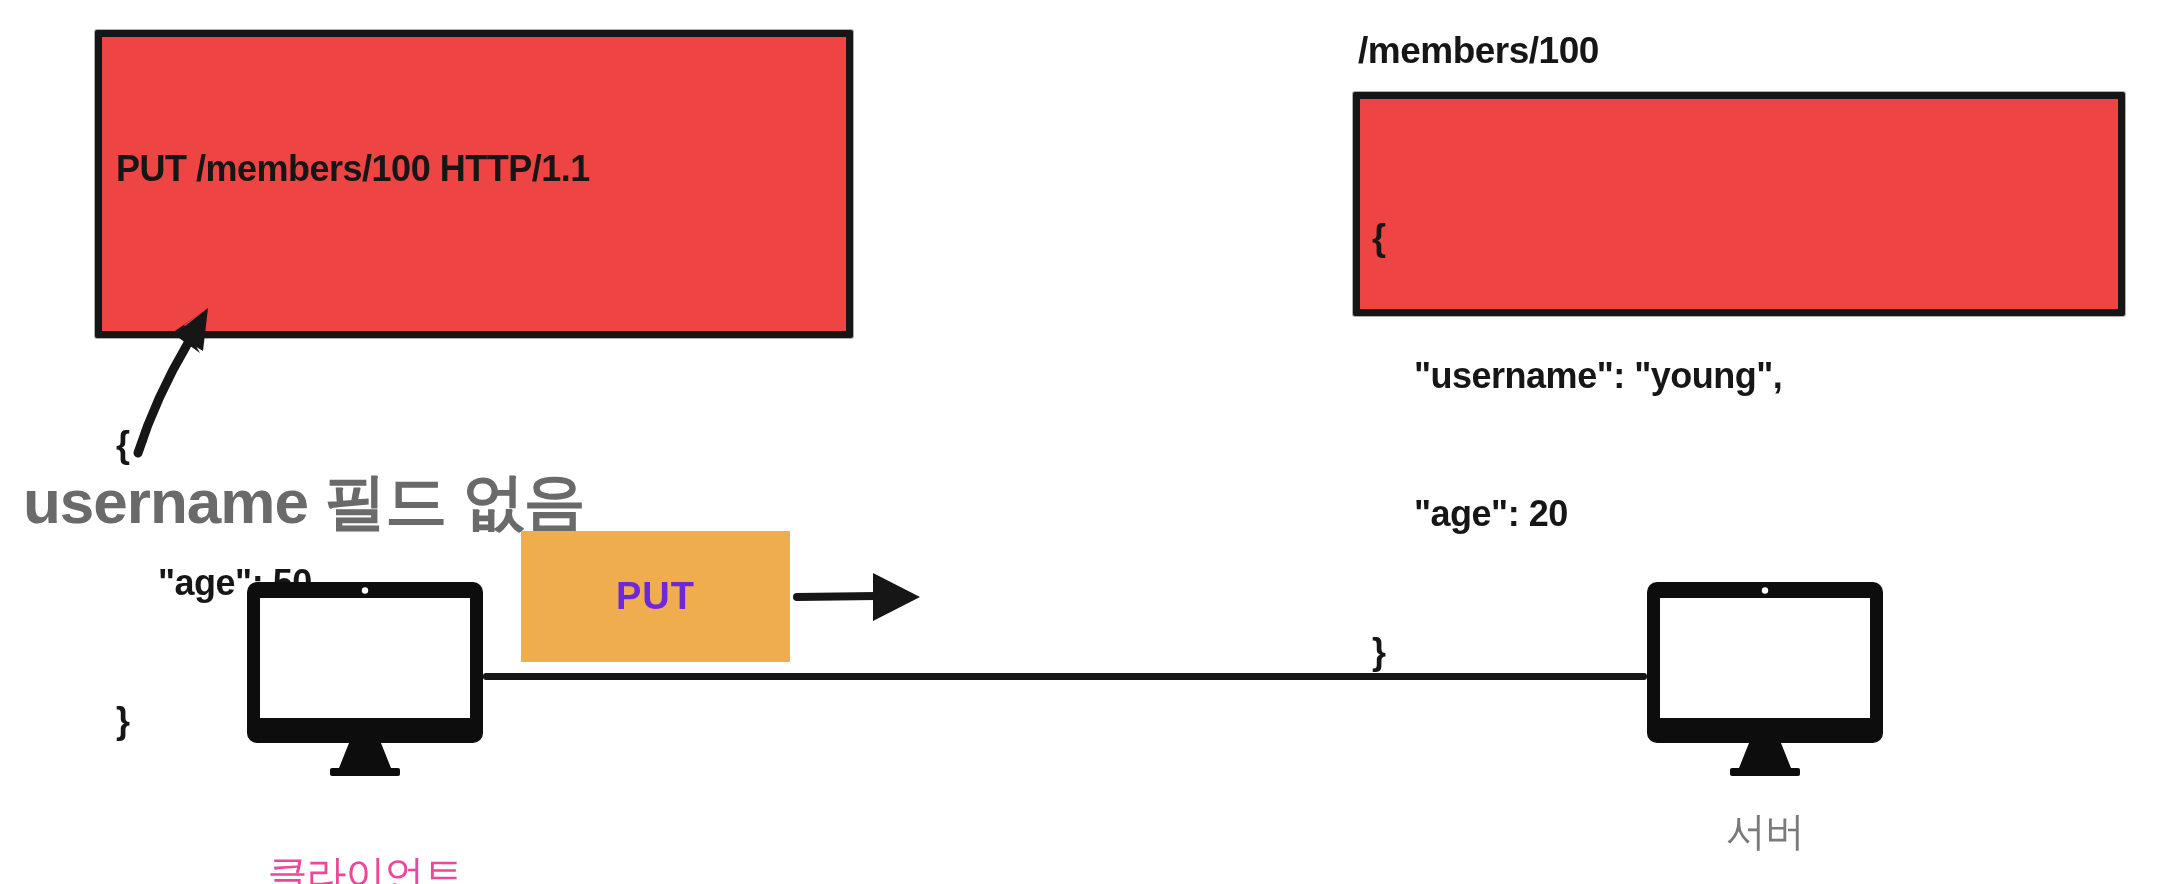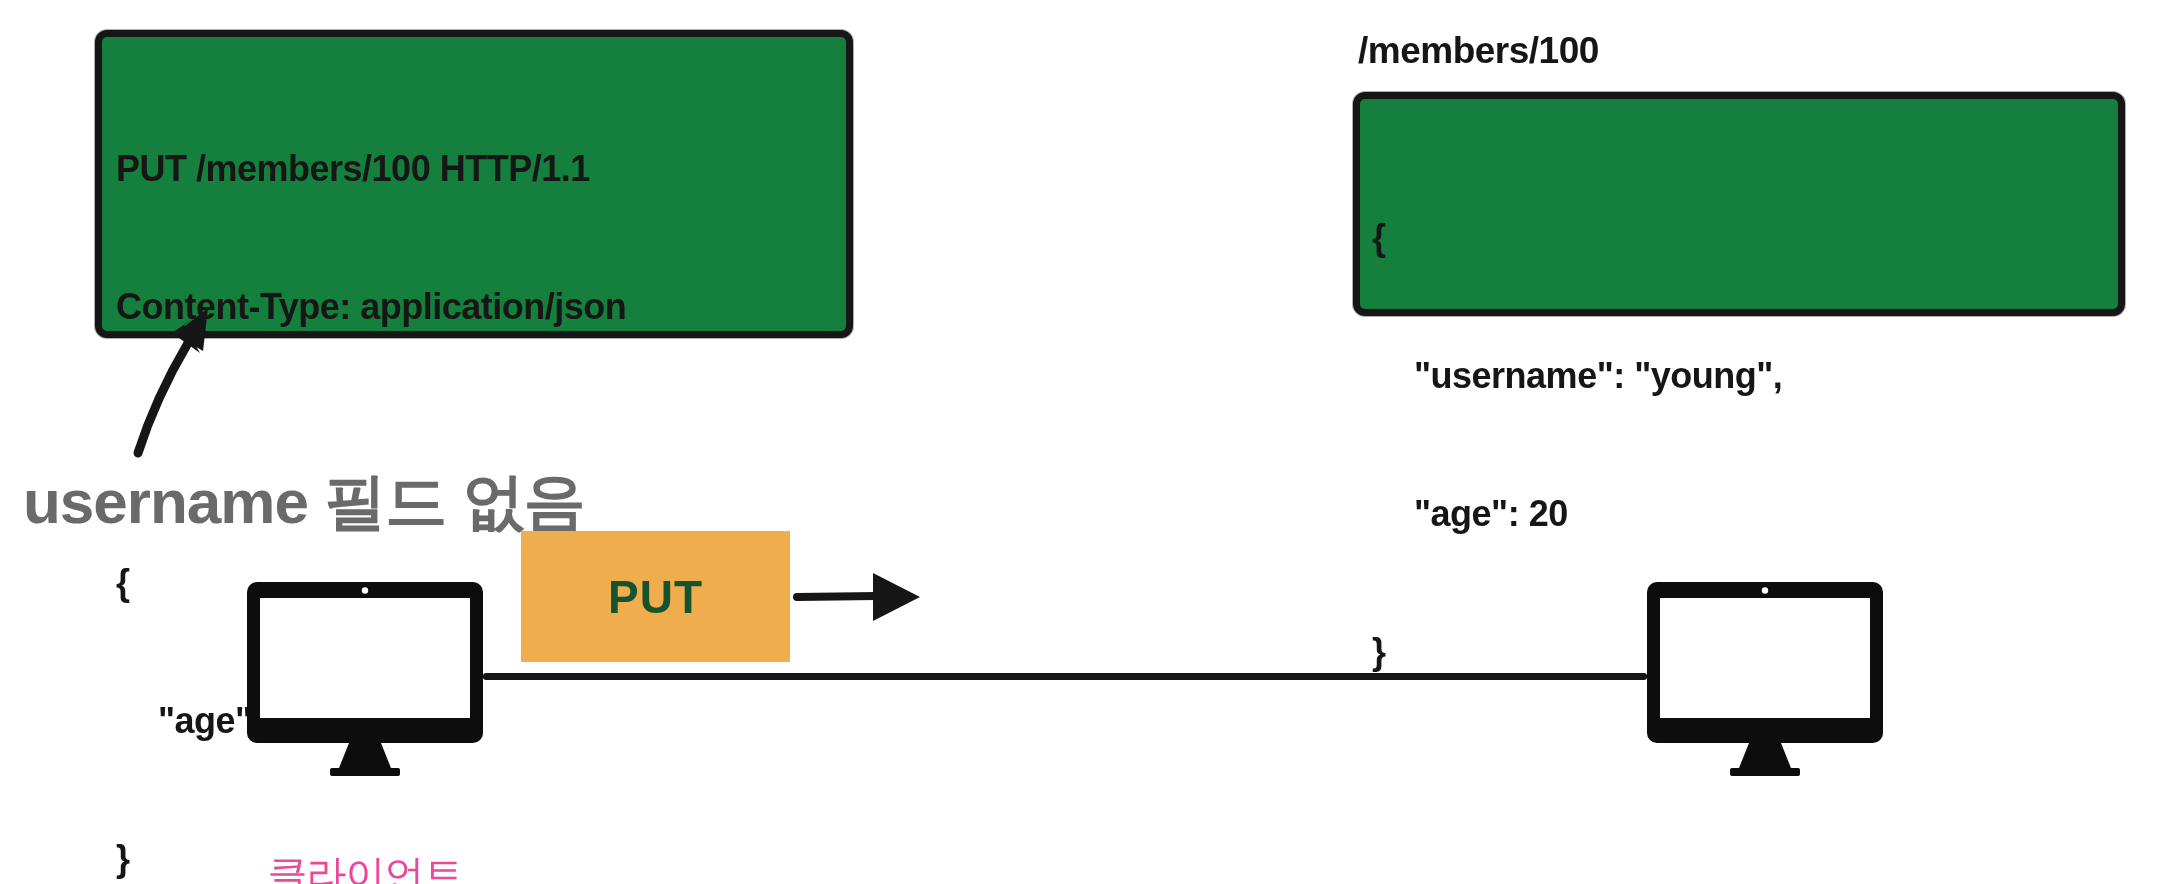--- a/index.html
+++ b/index.html
@@ -7,23 +7,23 @@
     position:relative;
     width:2170px;height:884px;
     background:#ffffff;
     font-family:"Liberation Sans","DejaVu Sans",sans-serif;
     color:#161616;
     overflow:hidden;
   }
   
   .sketch-box{
     position:absolute;
-    background:#15803d;
+    background:#ef4444;
     border:7px solid #161616;
-    border-radius:12px;
+    border-radius:2px;
     box-shadow:0 0 0 1px rgba(22,22,22,.35);
     box-sizing:border-box;
   }
   .request-box{left:95px;top:30px;width:758px;height:308px;}
   .resource-box{left:1353px;top:92px;width:772px;height:224px;}
   .code{
     font-weight:bold;
     font-size:36px;
     line-height:46px;
     white-space:pre;
@@ -42,23 +42,23 @@
   .annotation-text{
     position:absolute;
     left:23px;top:460px;
     font-size:62px;font-weight:bold;
     letter-spacing:-1px;
   }
   .method-box{
     position:absolute;
     left:521px;top:531px;width:269px;height:131px;
     display:flex;align-items:center;justify-content:center;
-    font-size:46px;font-weight:bold;
+    font-size:38px;font-weight:bold;
     letter-spacing:1px;
-    color:#14532d;
+    color:#6d28d9;
   }
   .connection-line{
     position:absolute;
     left:483px;top:673px;width:1164px;height:7px;
     background:#161616;
     border-radius:3px;
   }
   .arrow-svg{position:absolute;}
   .annotation-arrow{left:120px;top:295px;}
   .request-arrow{left:793px;top:567px;}
@@ -76,21 +76,20 @@
   .server-label{left:1647px;width:236px;}
 </style>
 </head>
 <body>
 
 <div class="canvas">
 
   <div class="sketch-box request-box">
     <div class="code">
       <div>PUT /members/100 HTTP/1.1</div>
-      <div>Content-Type: application/json</div>
       <div class="blank-line"></div>
       <div>{</div>
       <div class="indent">"age": 50</div>
       <div>}</div>
     </div>
   </div>
 
   <div class="path-label">/members/100</div>
 
   <div class="sketch-box resource-box">
@@ -129,14 +128,15 @@
 
   <svg class="computer server-computer" width="236" height="194" viewBox="0 0 236 194">
     <rect x="0" y="0" width="236" height="161" rx="10" fill="#0d0d0d"></rect>
     <rect x="13" y="16" width="210" height="120" fill="#ffffff"></rect>
     <circle cx="118" cy="8.5" r="3.2" fill="#ffffff"></circle>
     <polygon points="102,161 134,161 144,186 92,186" fill="#0d0d0d"></polygon>
     <rect x="83" y="186" width="70" height="8" rx="2" fill="#0d0d0d"></rect>
   </svg>
 
   <div class="device-label client-label" style="color: #ec4899; margin-top: 43px;">클라이언트</div>
+  <div class="device-label server-label" style="color: rgb(122, 122, 122);">서버</div>
 
 </div>
 
 </body></html>

